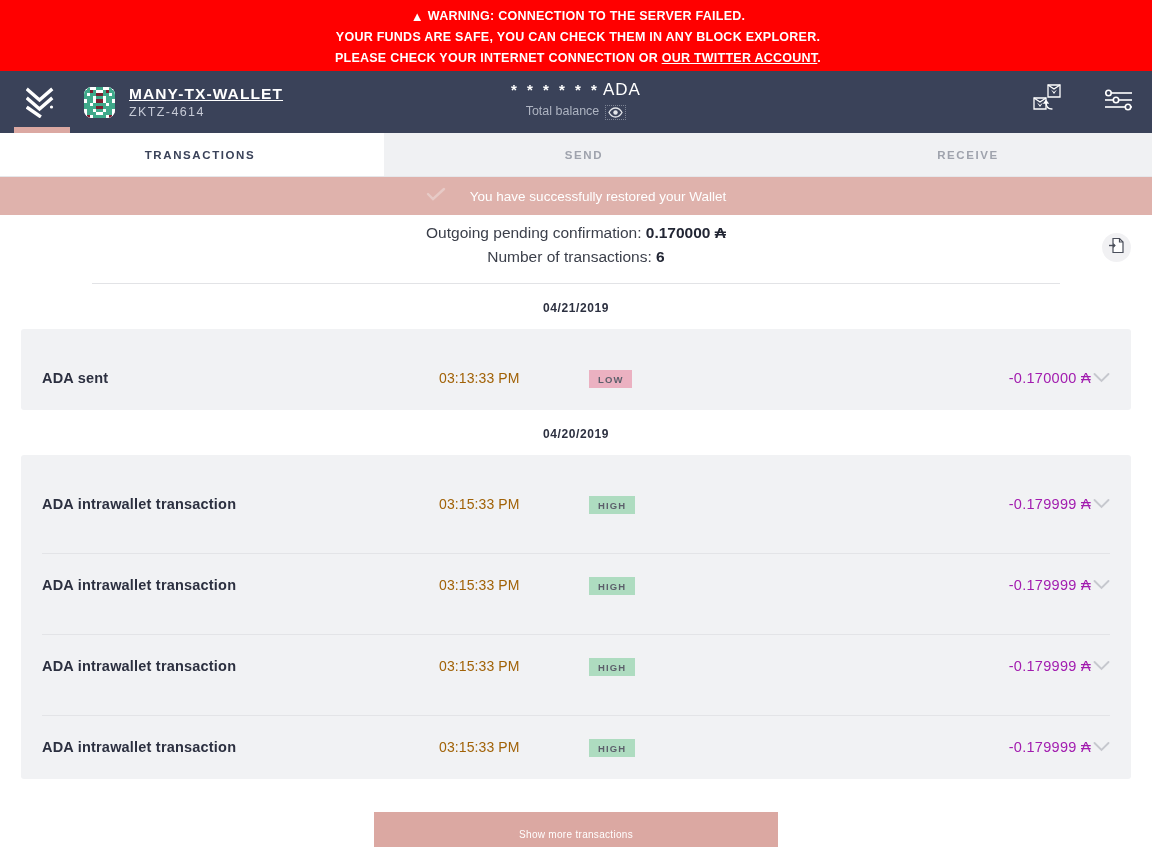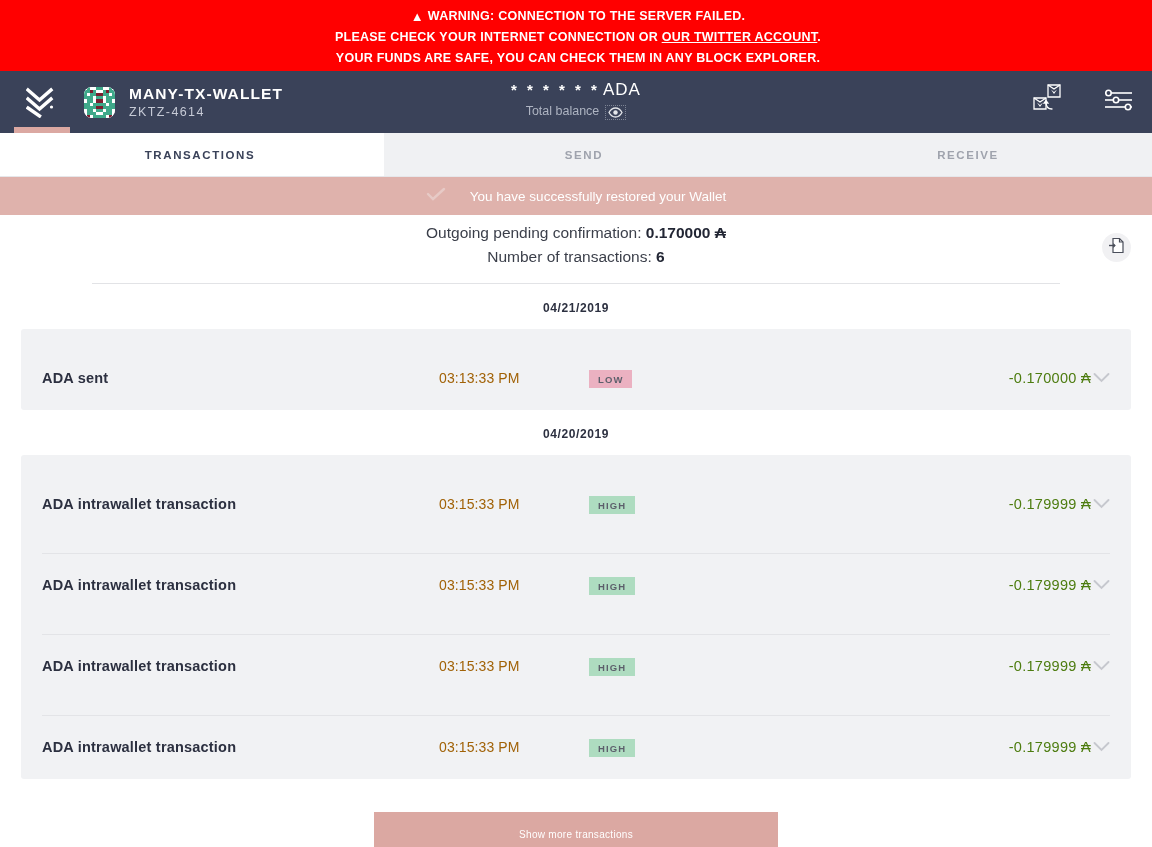--- a/index.html
+++ b/index.html
@@ -73,20 +73,21 @@
     overflow: hidden;
     flex: 0 0 auto;
   }
   .avatar svg { display: block; }
   .wallet-names { line-height: 1.25; }
   .wallet-name {
     color: #ffffff;
     font-size: 15.5px;
     font-weight: bold;
     letter-spacing: 1.1px;
+    text-decoration: underline;
   }
   .wallet-id {
     color: #c6cad6;
     font-size: 12.5px;
     letter-spacing: 1.4px;
     margin-top: 2px;
   }
   .balance-block {
     position: absolute;
     left: 0; right: 0;
@@ -261,21 +262,21 @@
     letter-spacing: 1.1px;
     padding: 4px 9px 3px 9px;
     color: #5c5f6b;
   }
   .badge.low  { background: #ebb1c1; }
   .badge.high { background: #aedcc0; }
   .tx-amount {
     flex: 1 1 auto;
     text-align: right;
     font-size: 14.5px;
-    color: #4d7c0f;
+    color: #a21caf;
     letter-spacing: 0.3px;
     padding-right: 40px;
   }
   .chev {
     position: absolute;
     right: 21px;
     top: 50%;
     transform: translateY(-50%);
     display: block;
   }
@@ -297,24 +298,24 @@
     cursor: pointer;
   }
 </style>
 </head>
 <body>
 
 <div class="warning-bar">
   <div class="warning-line">
     <span class="warn-icon">▲</span><span>WARNING: CONNECTION TO THE SERVER FAILED.</span>
   </div>
+  <div class="warning-line">YOUR FUNDS ARE SAFE, YOU CAN CHECK THEM IN ANY BLOCK EXPLORER.</div>
   <div class="warning-line">
     <span>PLEASE CHECK YOUR INTERNET CONNECTION OR </span><a class="twitter-link" href="#">OUR TWITTER ACCOUNT</a><span>.</span>
   </div>
-  <div class="warning-line">YOUR FUNDS ARE SAFE, YOU CAN CHECK THEM IN ANY BLOCK EXPLORER.</div>
 </div>
 
 <div class="top-bar">
 
   <div class="logo-zone">
     <span>
       <svg width="33" height="31" viewBox="0 0 33 31">
         <g fill="none" stroke="#ffffff" stroke-width="3.4" stroke-linecap="square">
           <path d="M2 3 L13.5 13 L25 3"></path>
           <path d="M2 12 L13.5 22 L25 12"></path>

